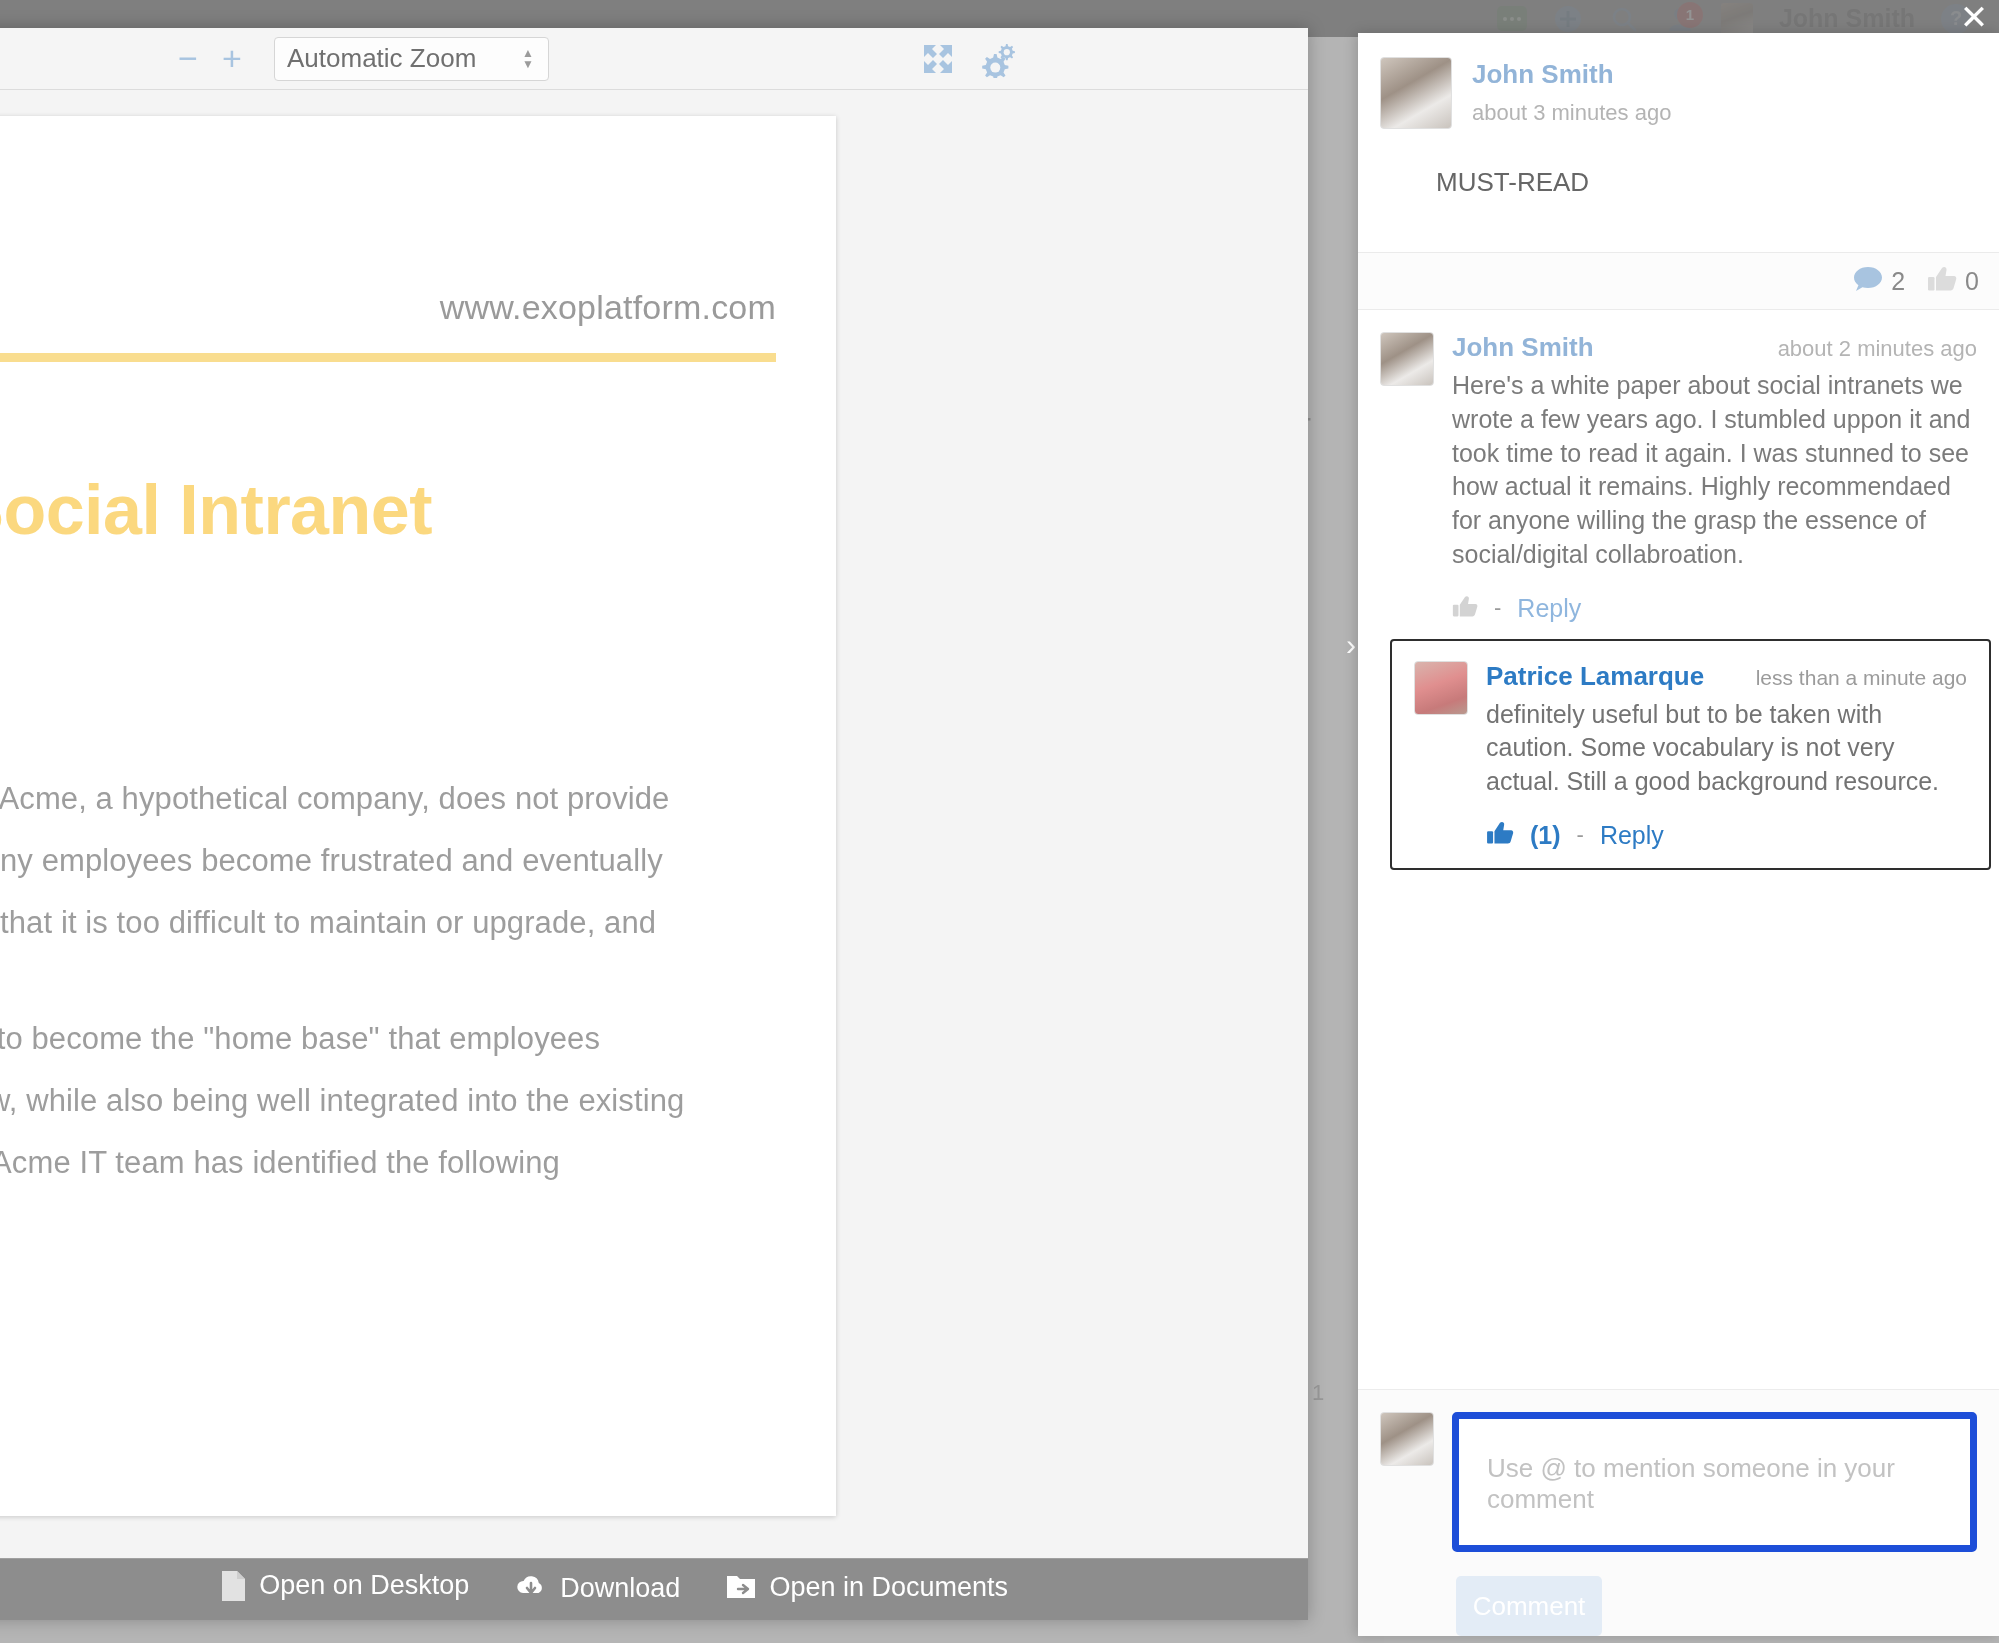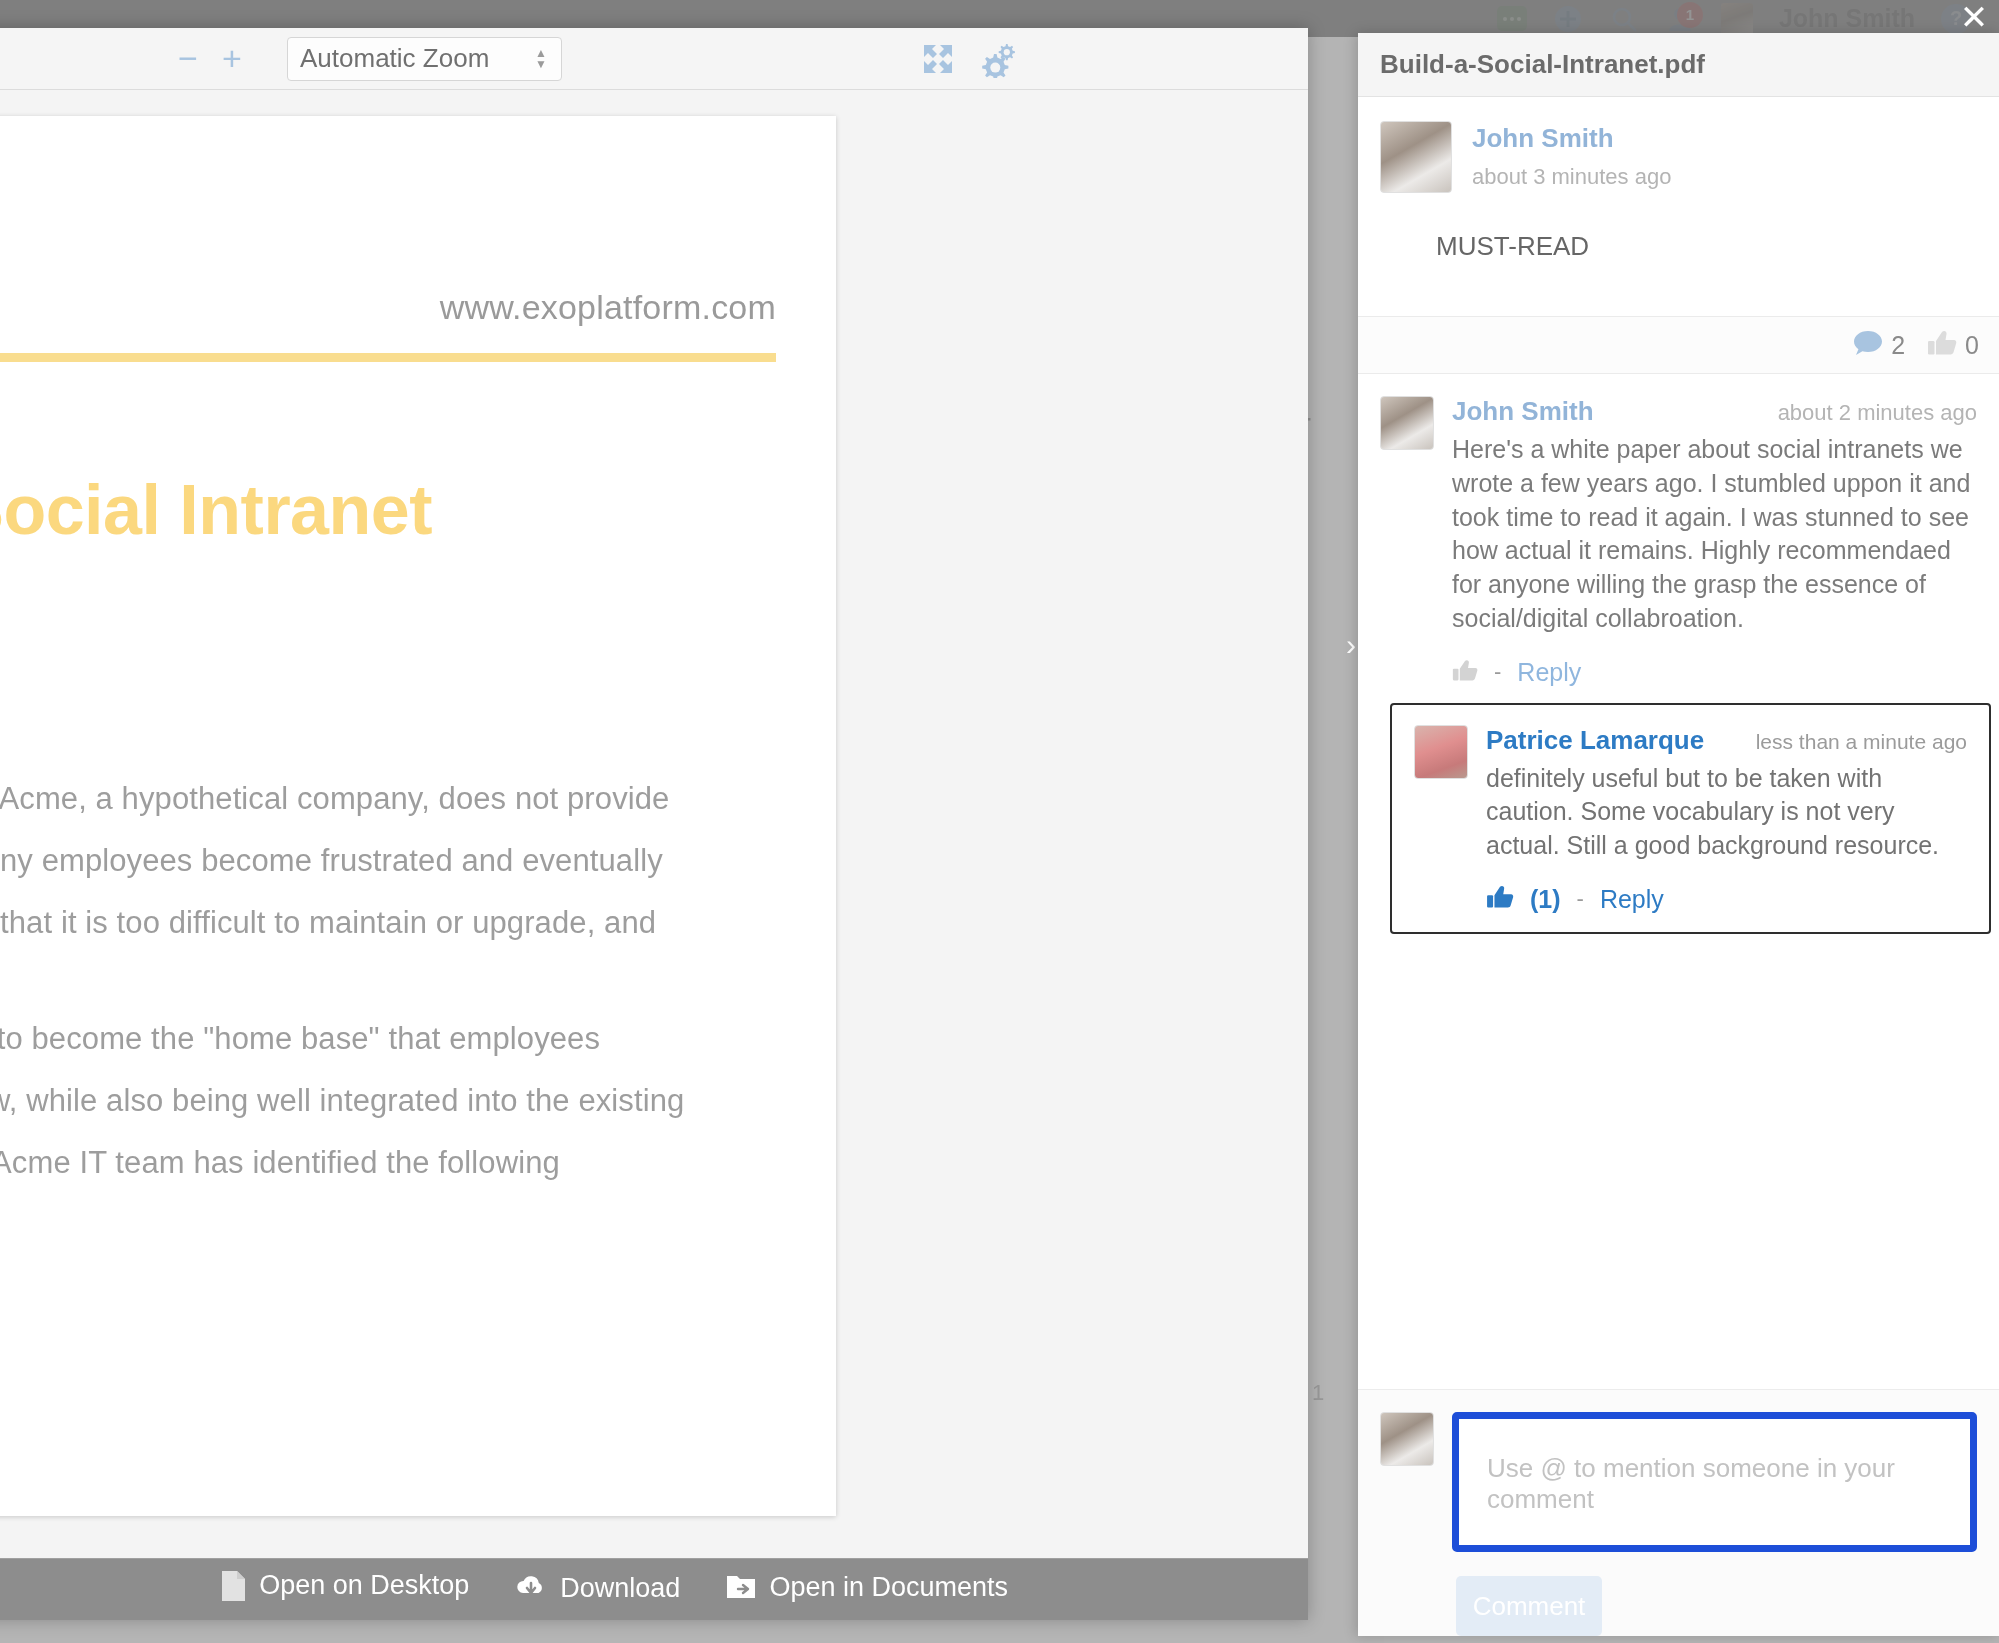--- a/index.html
+++ b/index.html
@@ -99,21 +99,21 @@
     position: relative; height: 62px; background: #f5f5f5;
     border-bottom: 1px solid #dcdcdc;
     display: flex; align-items: center;
   }
   .zoom-btn {
     width: 44px; height: 44px; display: flex; align-items: center; justify-content: center;
     color: #a8c4e0; font-size: 34px; font-weight: 300; cursor: pointer; user-select: none;
   }
   .zoom-minus { margin-left: 200px; }
   .zoom-select {
-    margin-left: 33px; width: 275px; height: 44px;
+    margin-left: 20px; width: 275px; height: 44px;
     background: #fdfdfd; border: 1px solid #d6d6d6; border-radius: 4px;
     display: flex; align-items: center; padding: 0 12px;
     font-size: 26px; color: #707070; position: relative; cursor: pointer; text-align: center;
   }
   .zoom-select .caret {
     position: absolute; right: 14px; top: 50%; transform: translateY(-50%);
     display: flex; flex-direction: column; gap: 4px; color: #9b9b9b;
   }
   .zoom-select .caret span { font-size: 12px; line-height: 7px; }
   .tb-right {
@@ -383,23 +383,20 @@
             <path d="M12 17 h8 M17 13 l5 4 l-5 4" stroke="#8d8d8d" stroke-width="2.4" fill="none" stroke-linecap="round" stroke-linejoin="round"></path>
           </svg>
         </span>
         <span>Open in Documents</span>
       </div>
     </div>
   </div>
 
   <div class="comment-panel">
 
-    <div class="cp-header">
-      <div class="cp-title">Build-a-Social-Intranet.pdf</div>
-    </div>
 
     <div class="cp-scroll">
 
       <div class="post-head">
         <div class="avatar"></div>
         <div class="post-meta">
           <div class="uname">John Smith</div>
           <div class="udate">about 3 minutes ago</div>
         </div>
       </div>

